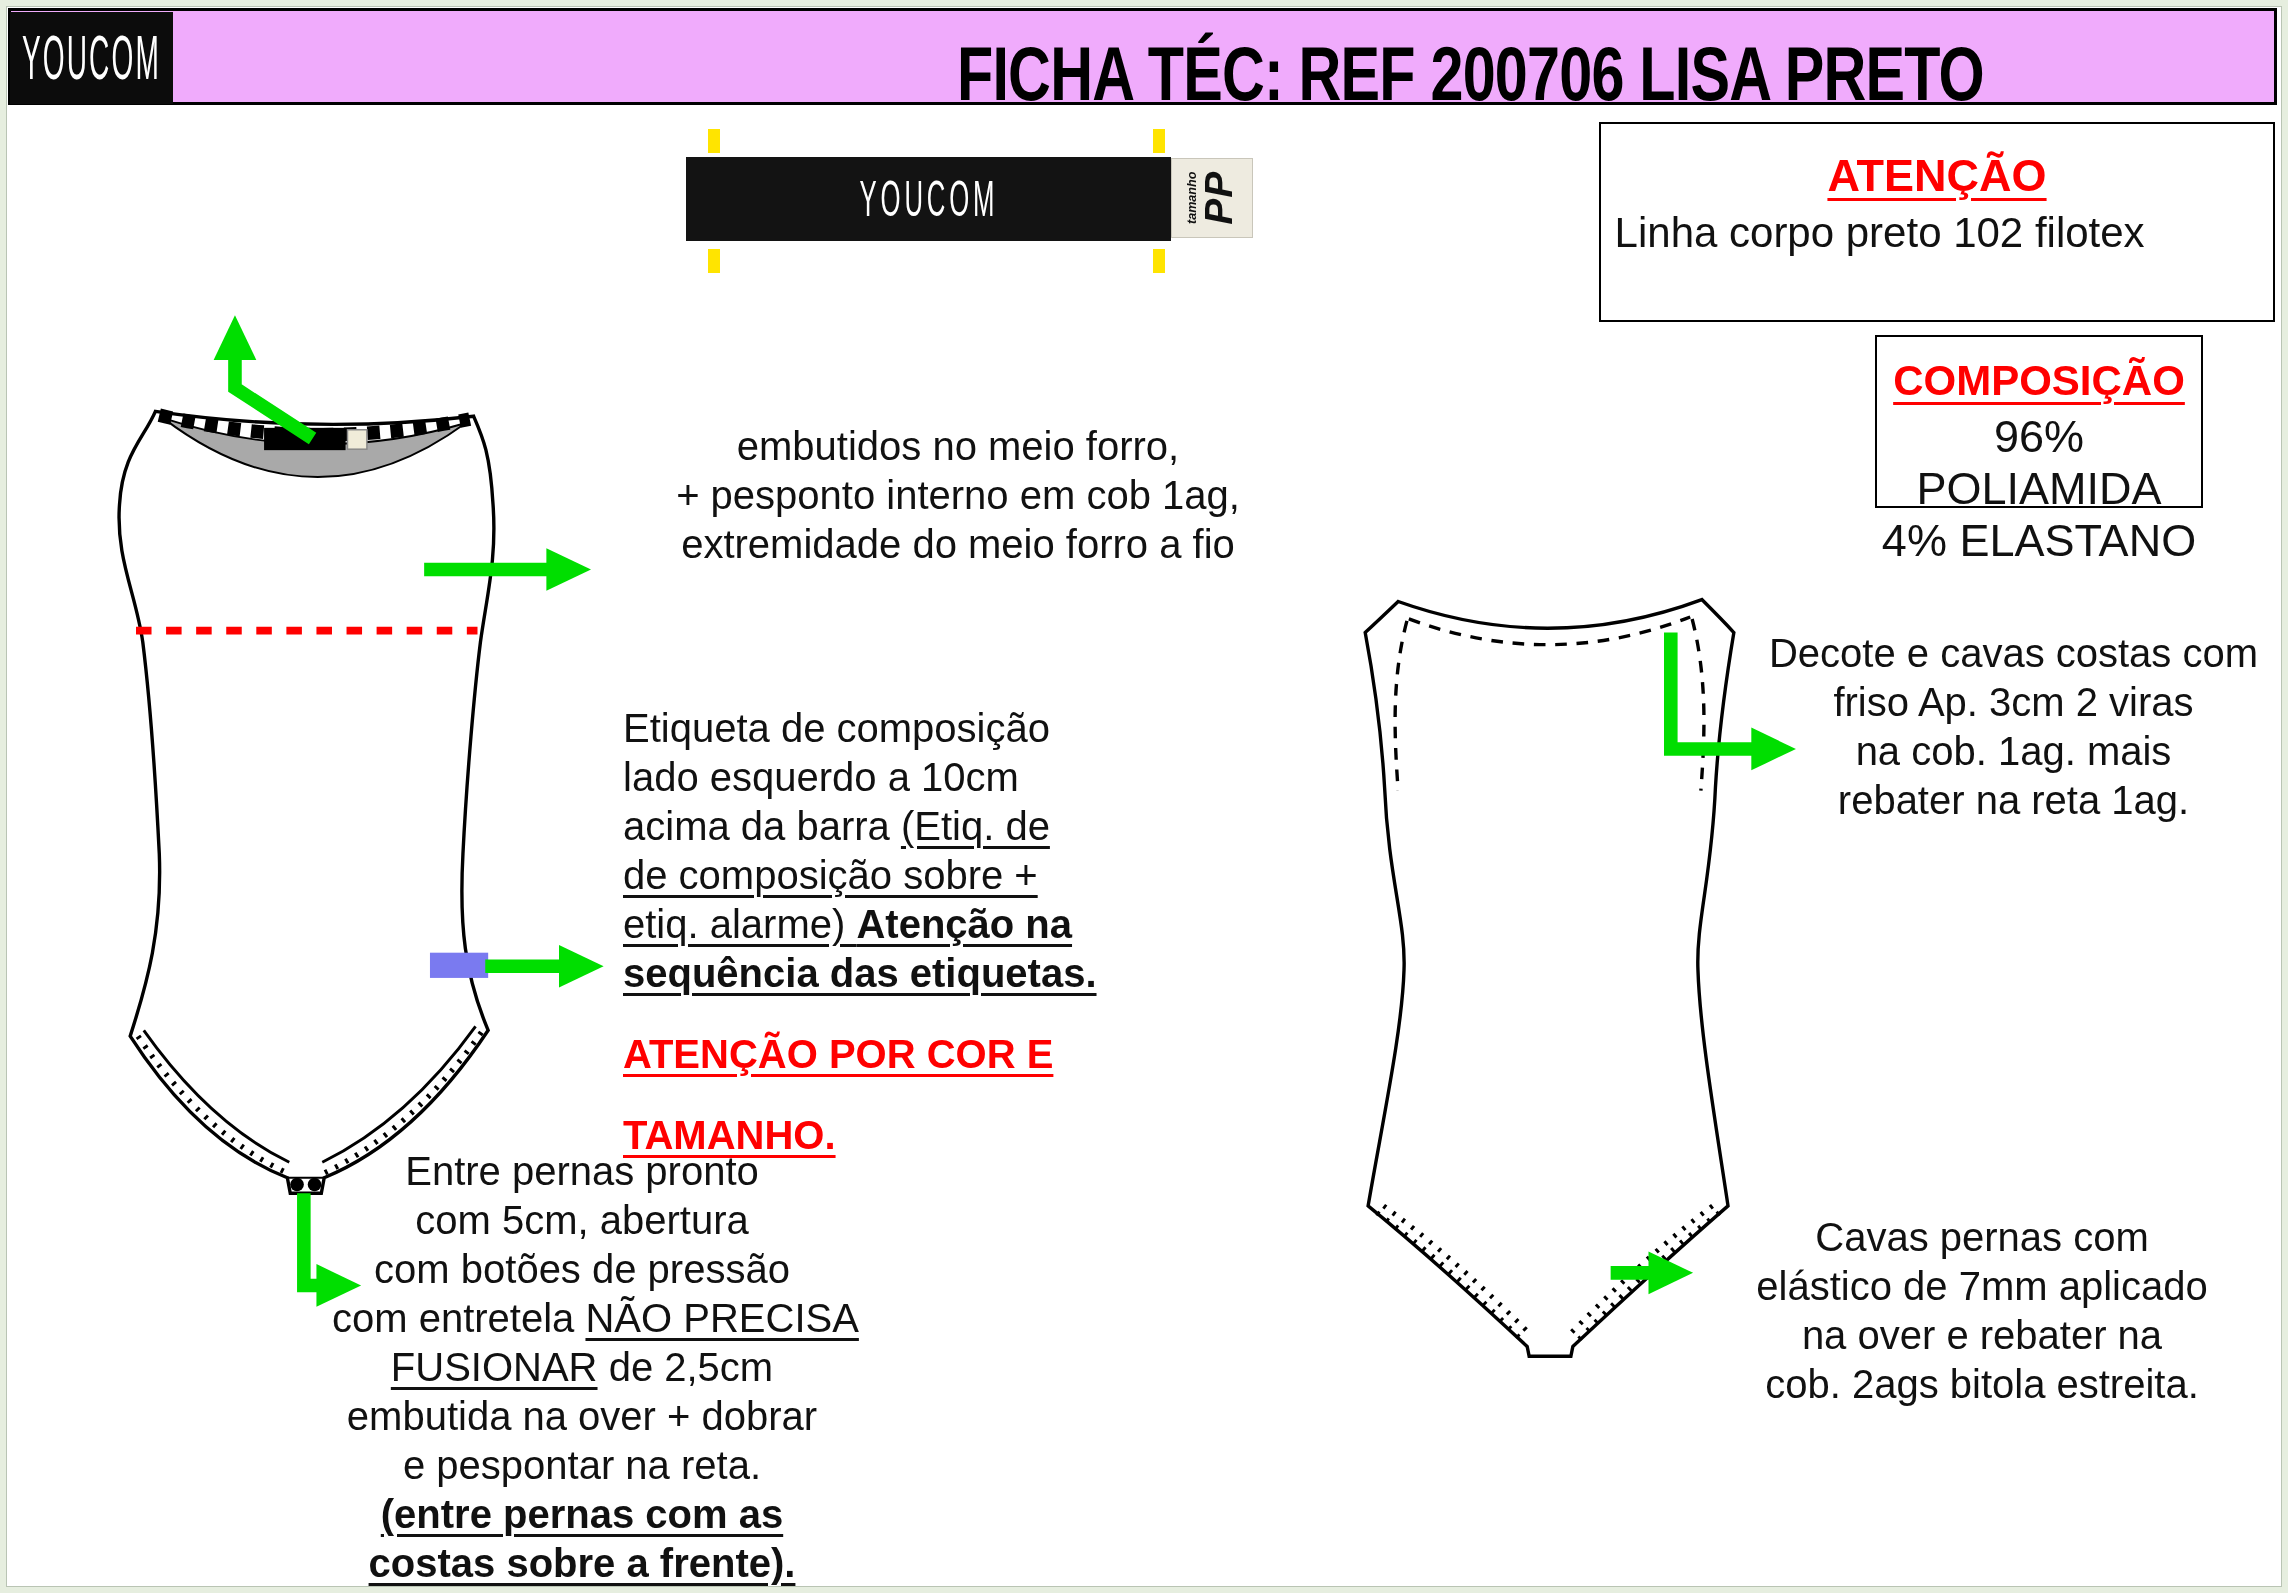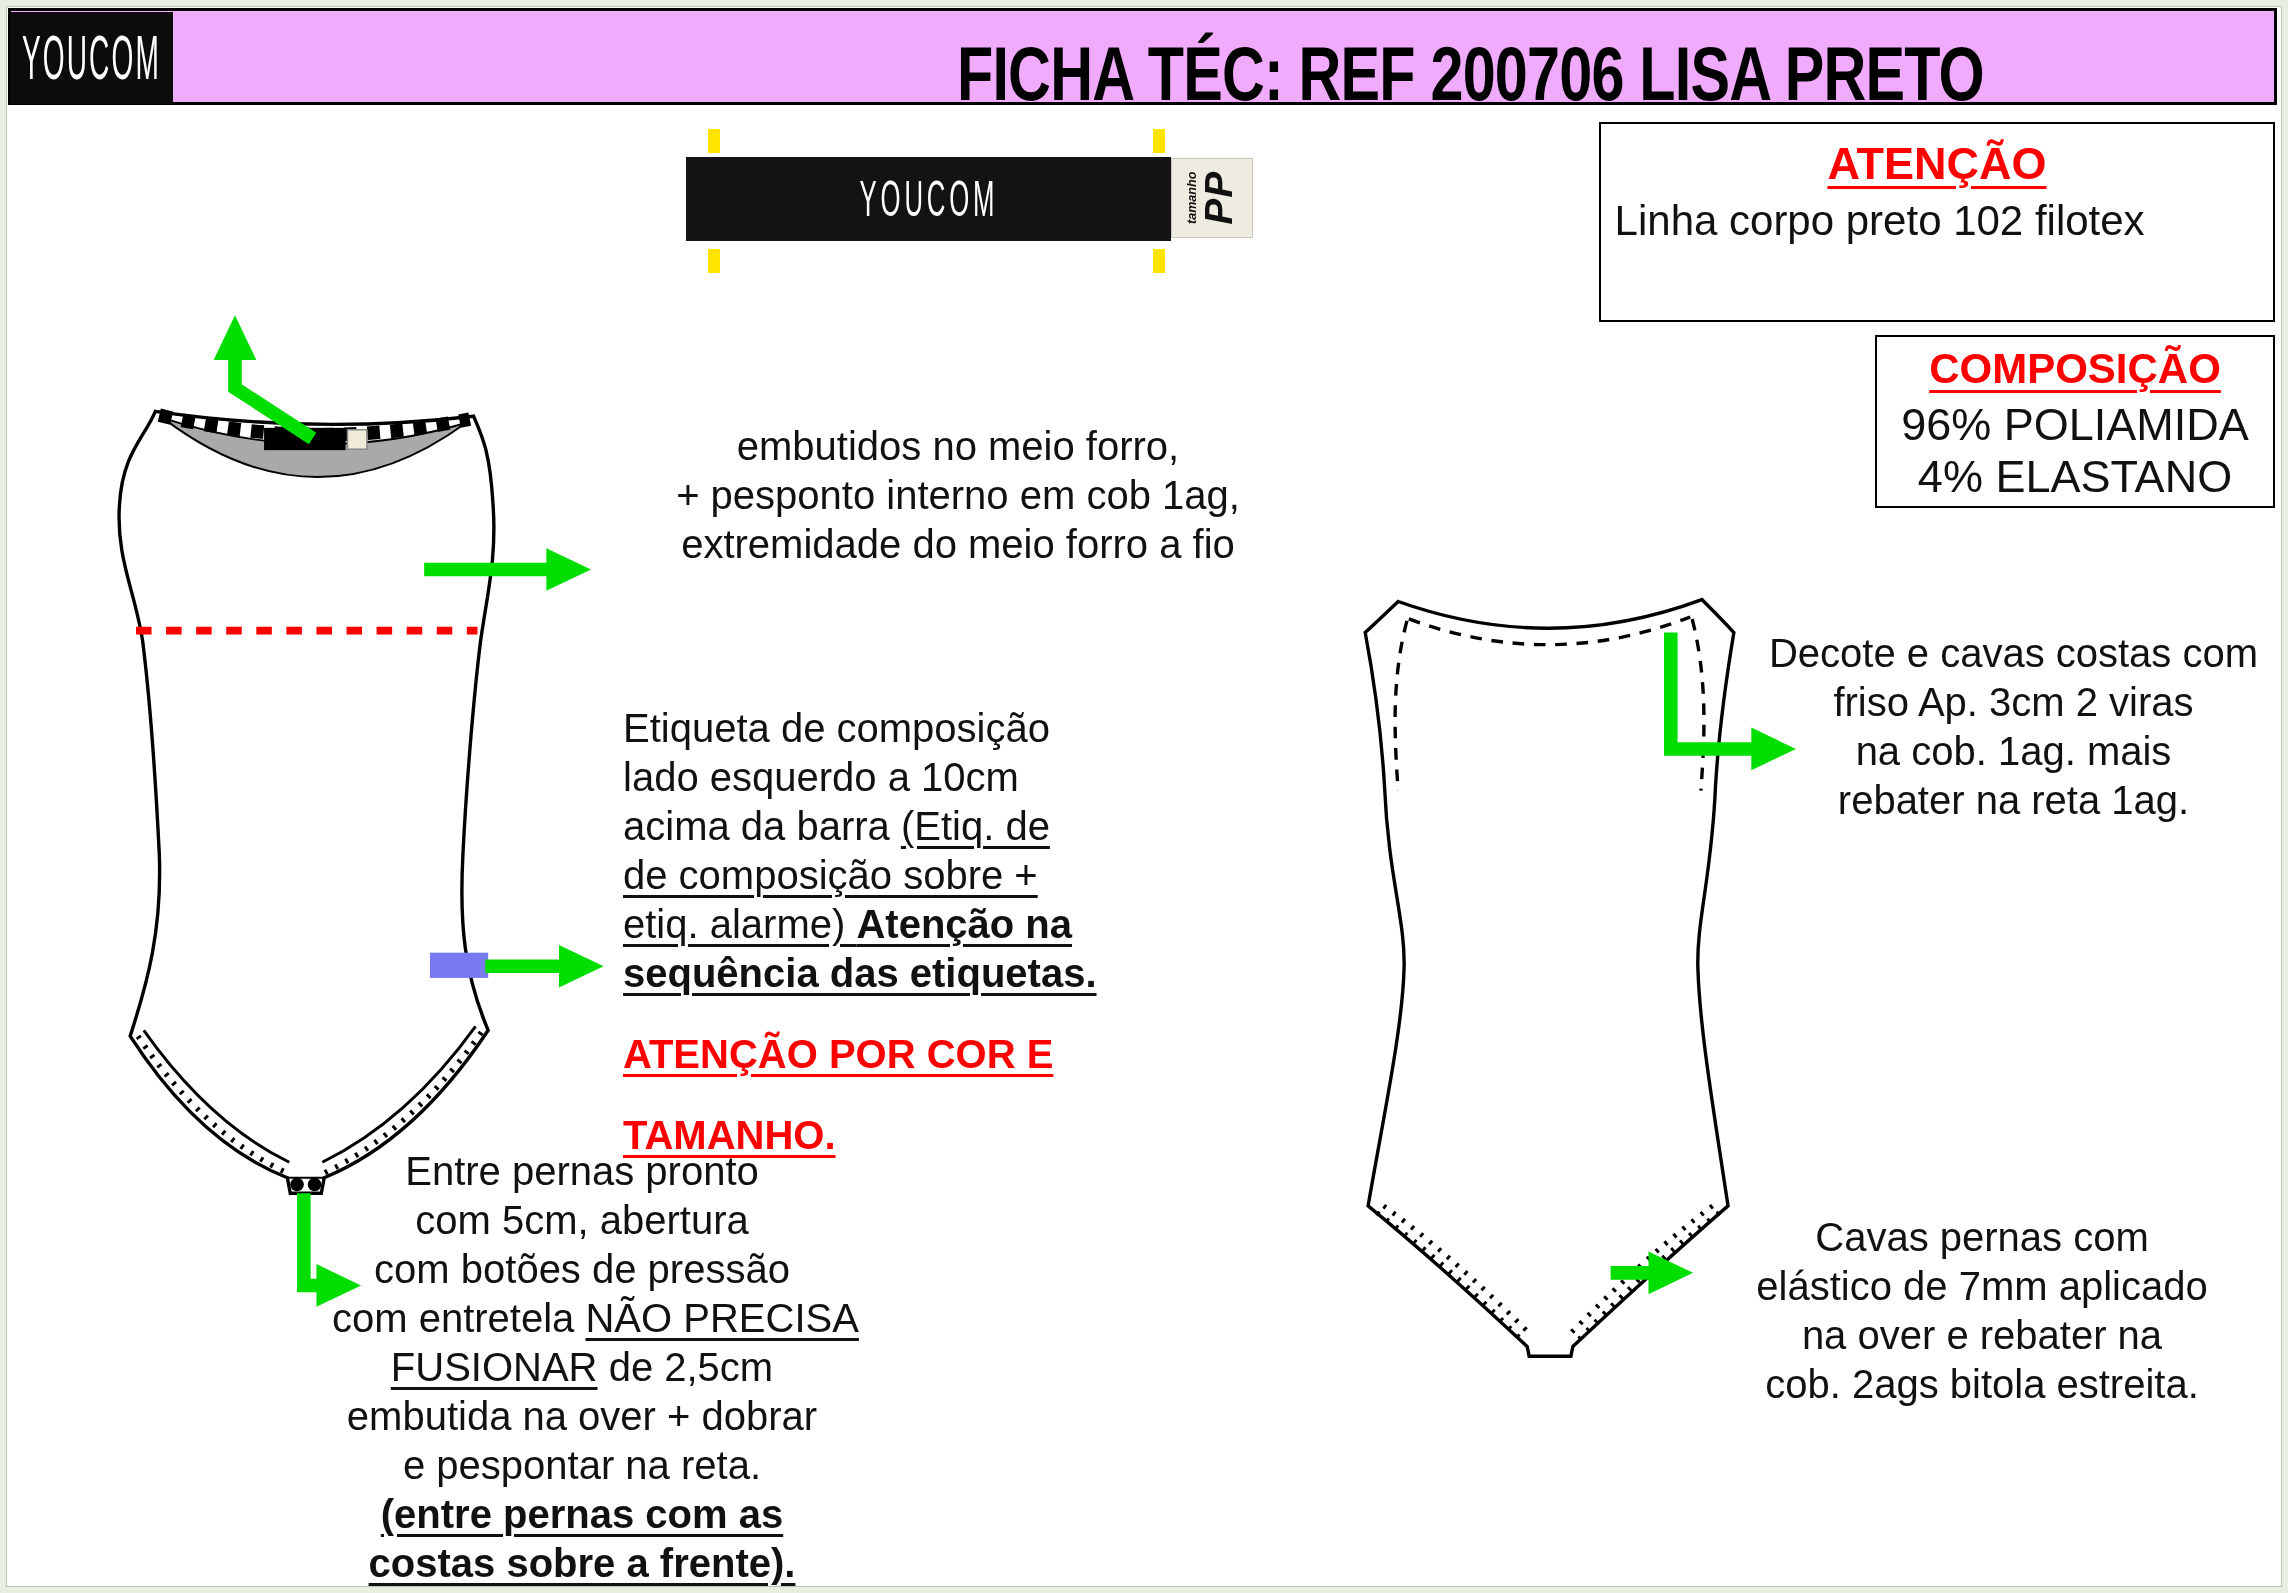--- a/index.html
+++ b/index.html
@@ -11,21 +11,21 @@
   .logoText{color:#fff;font-size:39px;font-weight:normal;letter-spacing:2.9px;transform:scaleX(0.72) scaleY(1.6);white-space:nowrap;}
   #pageTitle{position:absolute;left:946px;top:19.4px;font-size:76px;font-weight:bold;color:#000;transform:scaleX(0.78);transform-origin:left center;white-space:nowrap;letter-spacing:-1px;}
   
   .note{position:absolute;color:#111;font-size:40px;line-height:49px;}
   .note.center{text-align:center;}
   .b{font-weight:bold;}
   .u{text-decoration:underline;text-decoration-thickness:2.9px;text-underline-offset:5.8px;}
   .red{color:#ff0000;margin-top:32px;}
   
   .infoBox{position:absolute;background:#fff;border:2.9px solid #000;box-sizing:border-box;}
-  .infoTitle{font-weight:bold;color:#ff0000;text-decoration:underline;text-decoration-thickness:2.9px;text-underline-offset:6.8px;text-align:center;}
+  .infoTitle{font-weight:bold;color:#ff0000;text-decoration:underline;text-decoration-thickness:2.9px;text-underline-offset:6.8px;text-align:center;margin-top:12px;}
   
   #labelStrip{position:absolute;left:686px;top:157px;width:485px;height:84px;background:#131313;display:flex;align-items:center;justify-content:center;}
   #labelStrip .logoText{font-size:33px;letter-spacing:4.9px;transform:scaleX(0.78) scaleY(1.5);}
   .yGuide{position:absolute;top:129px;width:0;height:144px;border-left:12.6px dashed #ffe400;}
   #sizeTab{position:absolute;left:1171px;top:158px;width:82px;height:80px;background:#eeebe0;border:1px solid #c9c6ba;box-sizing:border-box;display:flex;align-items:center;justify-content:center;}
   #sizeTabInner{transform:rotate(-90deg);display:flex;flex-direction:column;align-items:center;line-height:1;}
   #sizeTabInner .cap{font-size:12.6px;font-weight:bold;font-style:italic;color:#111;}
   #sizeTabInner .val{font-size:39px;font-weight:bold;font-style:italic;color:#111;letter-spacing:1px;}
   svg{position:absolute;left:0;top:0;}
 </style>
@@ -53,21 +53,21 @@
       <span class="cap">tamanho</span>
       <span class="val">PP</span>
     </div>
   </div>
 
   <div class="infoBox" style="left:1599px;top:122px;width:676px;height:200px;padding-top:13.6px;">
     <div class="infoTitle" style="font-size:45px;">ATENÇÃO</div>
     <div style="font-size:42px;padding:7.8px 0 0 13.6px;color:#111;">Linha corpo preto 102 filotex</div>
   </div>
 
-  <div class="infoBox" style="left:1875px;top:335px;width:400px;height:173px;padding-top:7.8px;">
+  <div class="infoBox" style="left:1875px;top:335px;width:328px;height:173px;padding-top:7.8px;">
     <div class="infoTitle" style="font-size:42px;">COMPOSIÇÃO</div>
     <div style="font-size:45px;text-align:center;color:#111;padding-top:5.8px;">96% POLIAMIDA</div>
     <div style="font-size:45px;text-align:center;color:#111;">4% ELASTANO</div>
   </div>
 
   <div class="note center" style="left:548px;top:422px;width:820px;line-height:49px;">
     <div>embutidos no meio forro,</div>
     <div>+ pesponto interno em cob 1ag,</div>
     <div>extremidade do meio forro a fio</div>
   </div>

